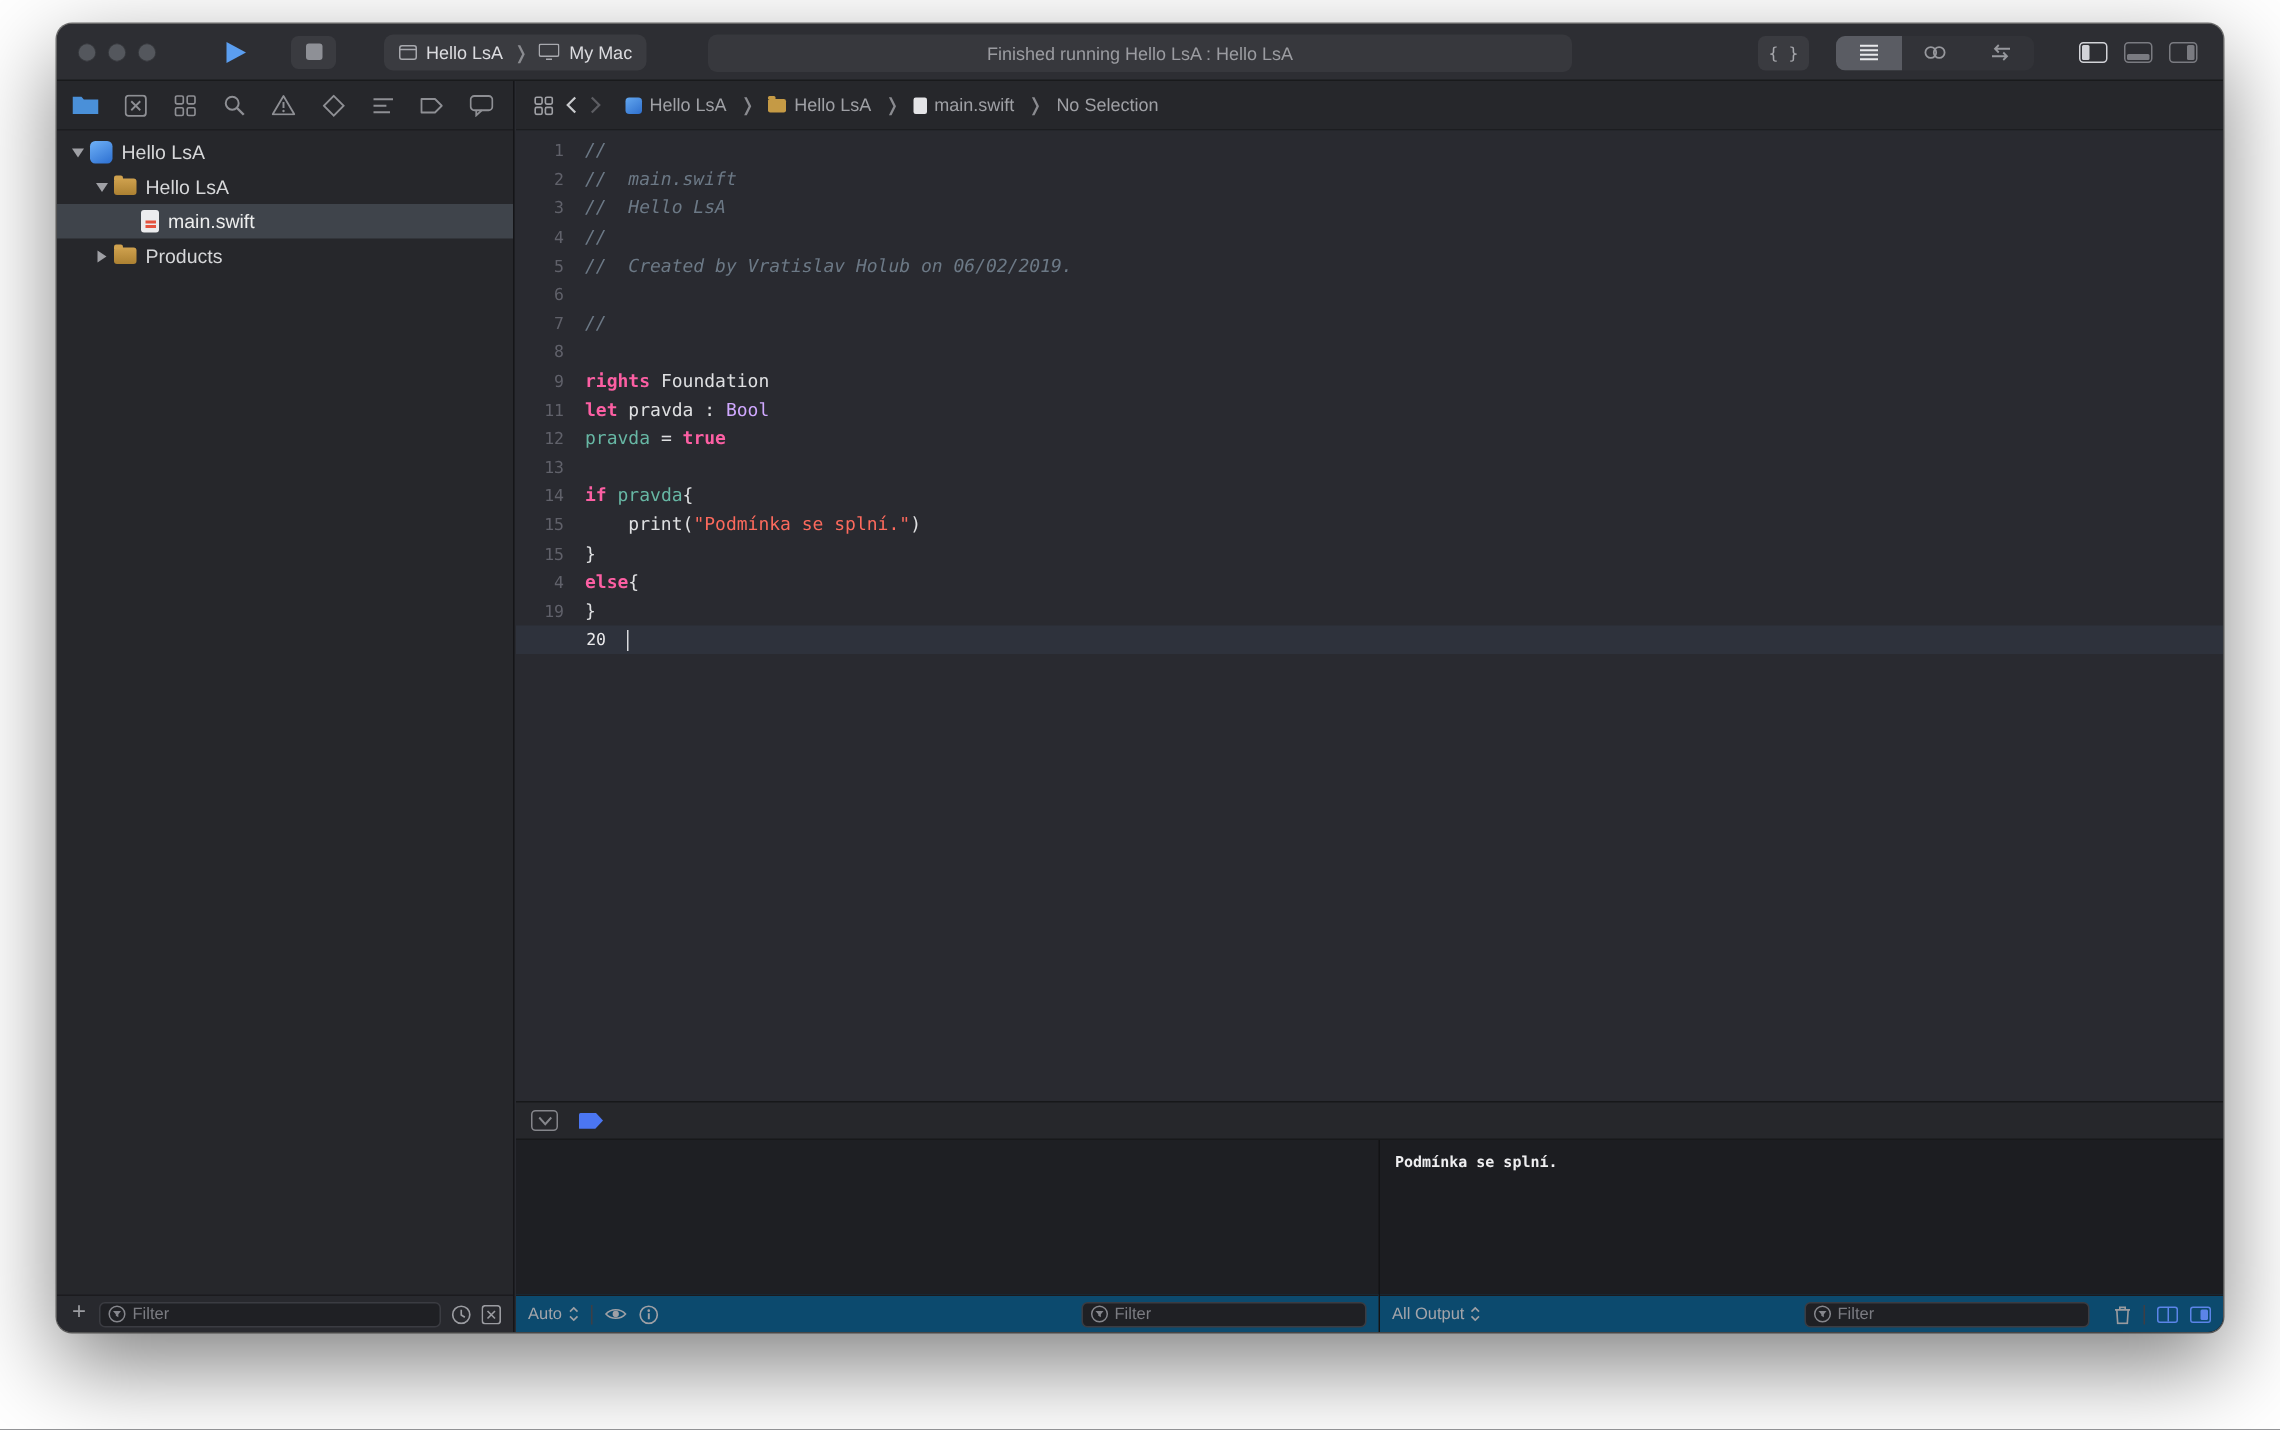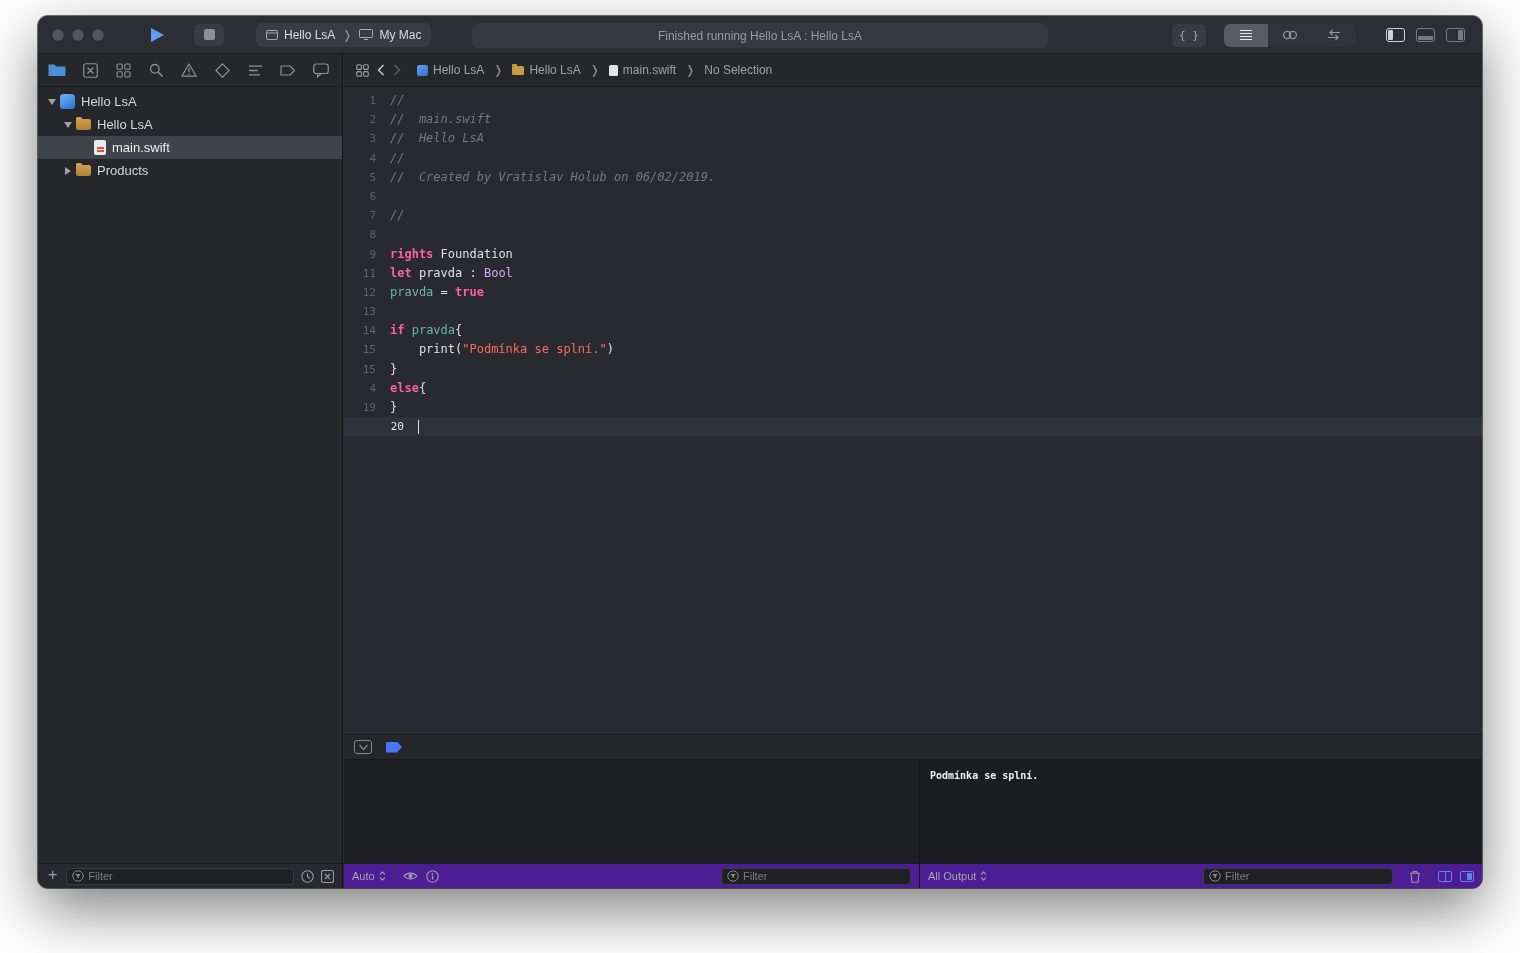--- a/index.html
+++ b/index.html
@@ -93,21 +93,21 @@
   .debugbar{ height:26px; flex:none; background:#26272b; border-top:1px solid #17181a; border-bottom:1px solid #17181a;
     display:flex; align-items:center; padding:0 10px; gap:14px; }
   .hide-debug{ width:18px; height:14px; border:1px solid #85868b; border-radius:3px; display:flex; align-items:center; justify-content:center; }
   .bp-flag{ width:16px; height:11px; background:#4b76f2; clip-path:polygon(0 0,68% 0,100% 50%,68% 100%,0 100%); border-radius:1px; }
   .debugpanes{ height:128px; flex:none; display:flex; }
   .vars-pane{ width:576px; flex:none; border-right:1px solid #121315; background:#1e1f23; display:flex; flex-direction:column; }
   .console-pane{ flex:1; background:#1c1d21; display:flex; flex-direction:column; min-width:0; }
   .pane-content{ flex:1; min-height:0; }
   .console-content{ padding:8px 10px; font-family:"DejaVu Sans Mono",monospace; font-size:10px; font-weight:bold;
     color:#eeeef0; line-height:16.5px; white-space:pre; }
-  .pane-bar{ height:25px; flex:none; border-top:1px solid #1b1b1e; background:#4c1d95;
+  .pane-bar{ height:25px; flex:none; border-top:1px solid #1b1b1e; background:#0c4a6e;
     display:flex; align-items:center; padding:0 8px; gap:8px; font-size:11px; color:#a4a5aa; }
   .popup{ display:flex; align-items:center; gap:4px; }
   .spacer{ flex:1; }
   .dock-icon{ width:14px; height:11px; border:1px solid #5b84e8; border-radius:2px; position:relative; flex:none; }
   .dock-icon .mid{ position:absolute; top:0; bottom:0; left:50%; width:1px; background:#5b84e8; }
   .dock-icon .rfill{ position:absolute; top:1px; bottom:1px; right:1px; width:5px; background:#5b84e8; border-radius:1px; }
 
   svg{ display:block; }
 </style>
 </head>

